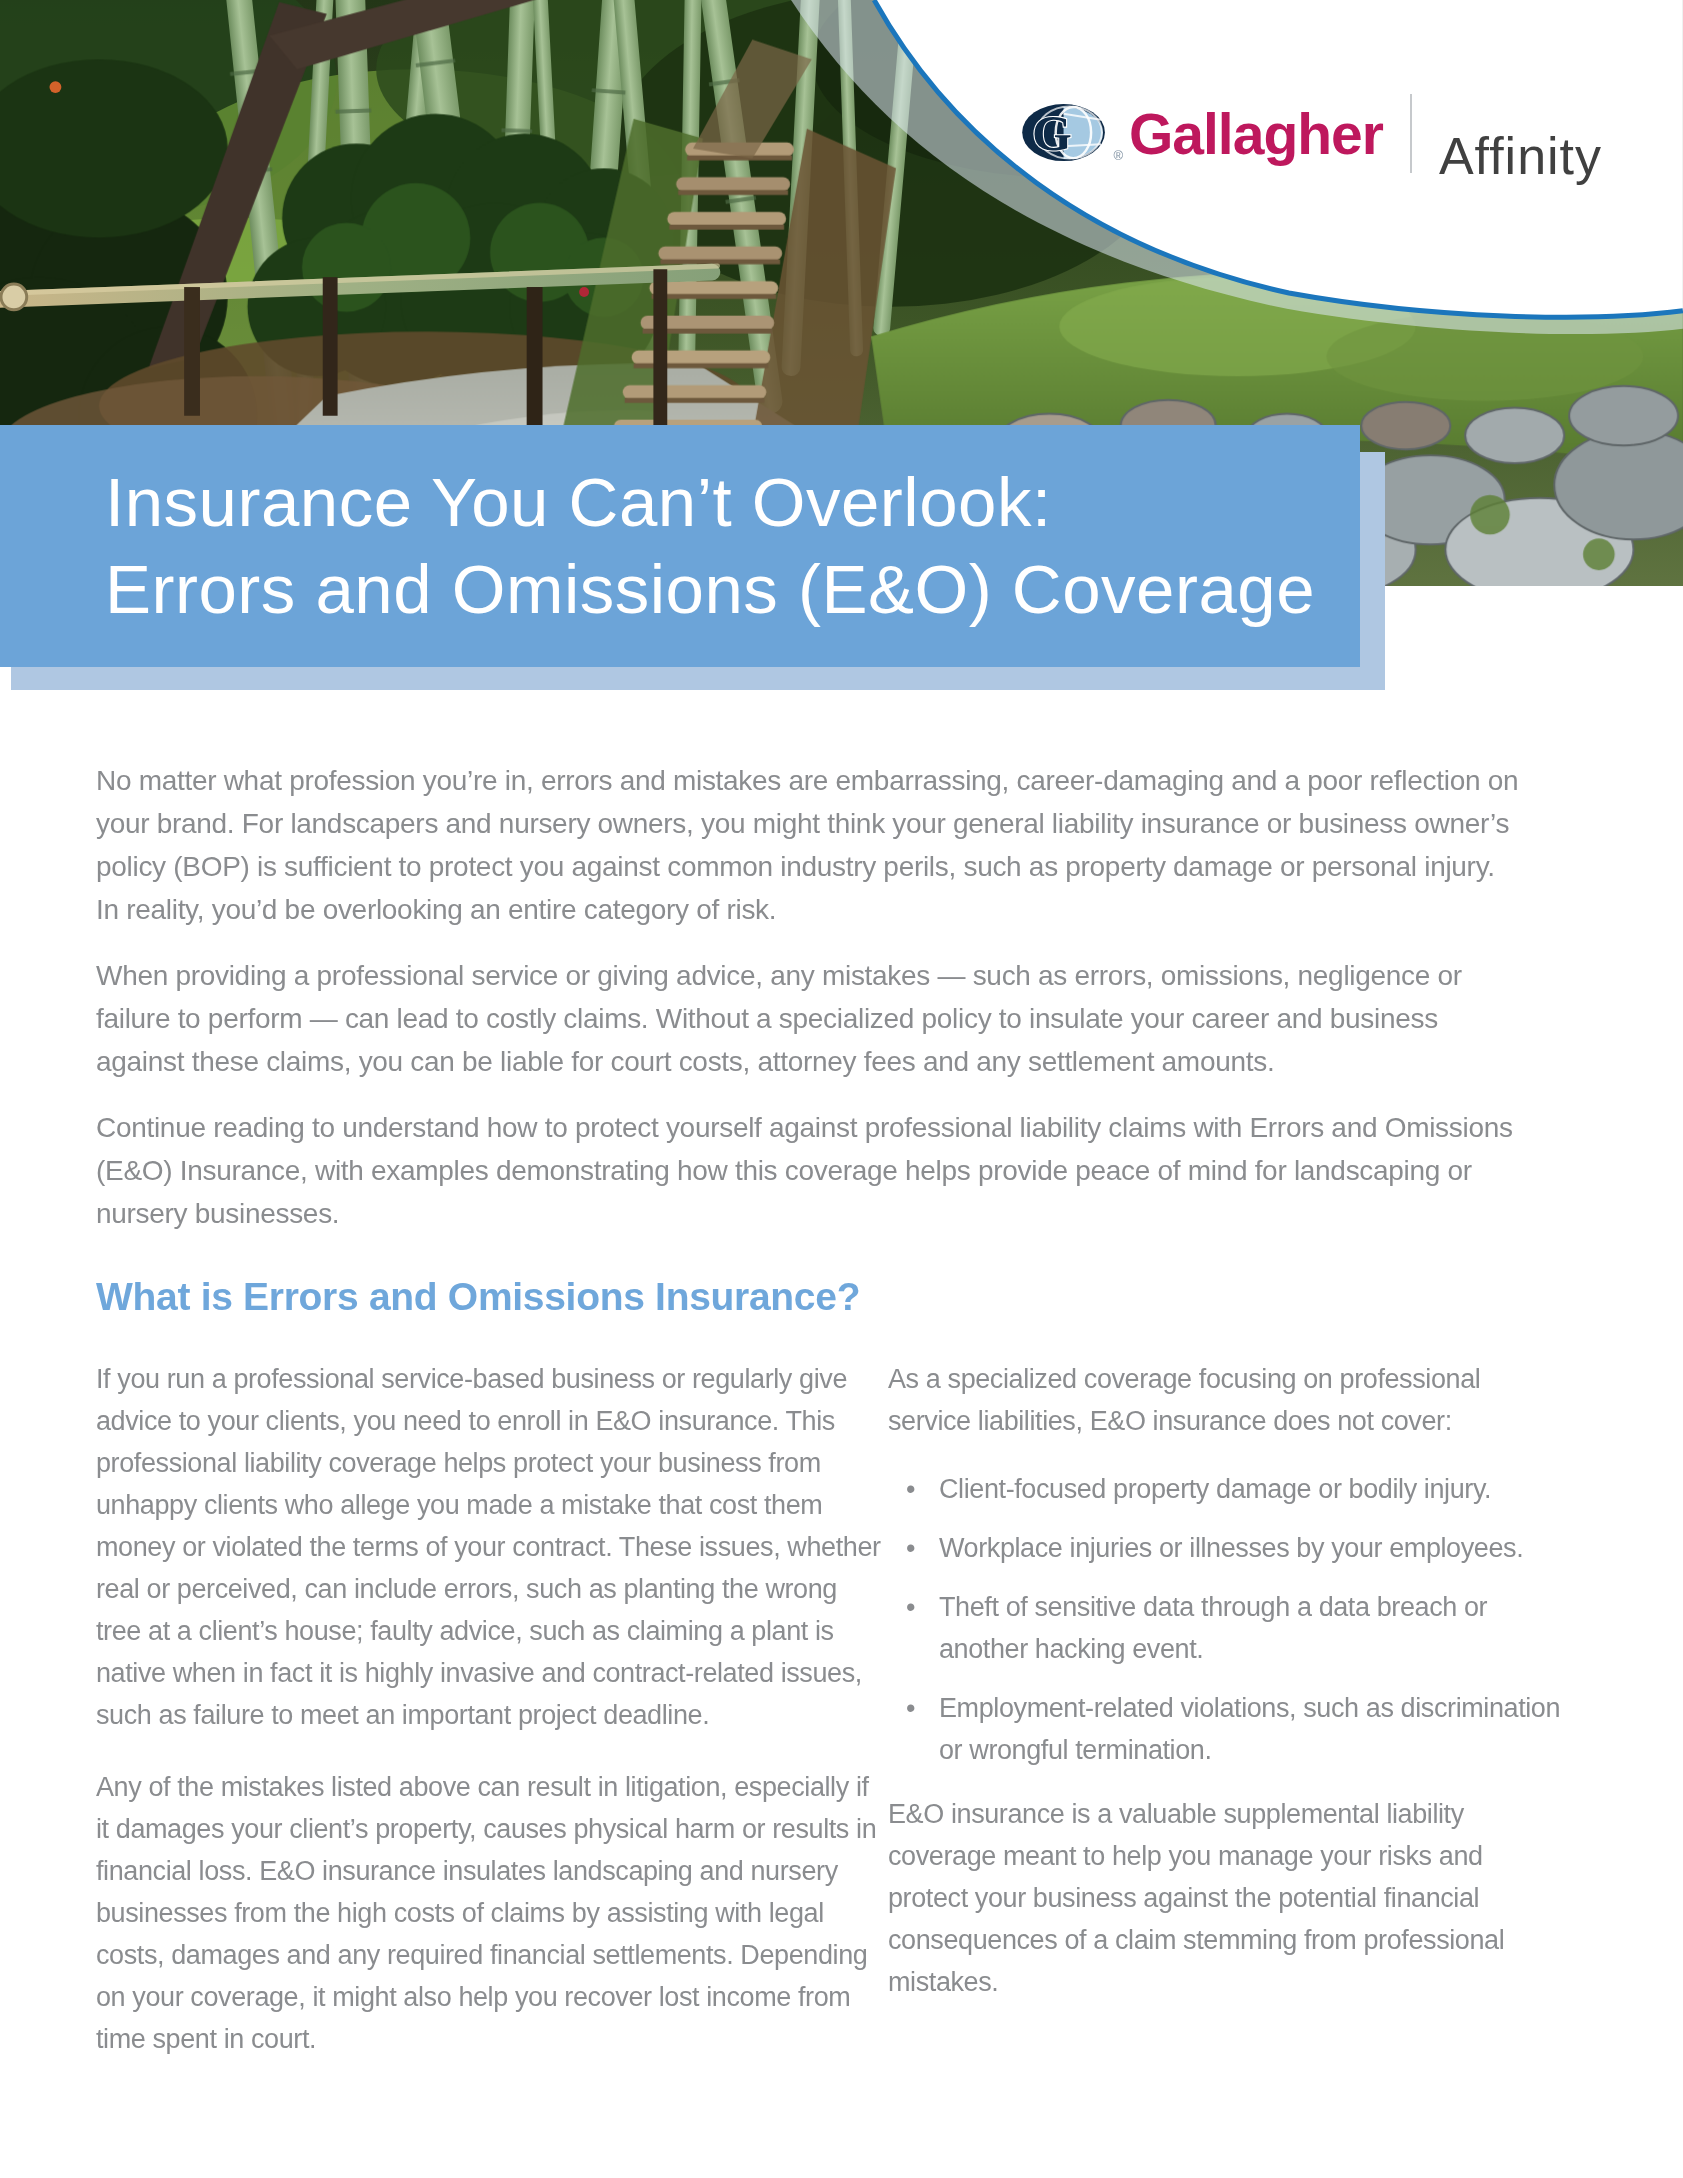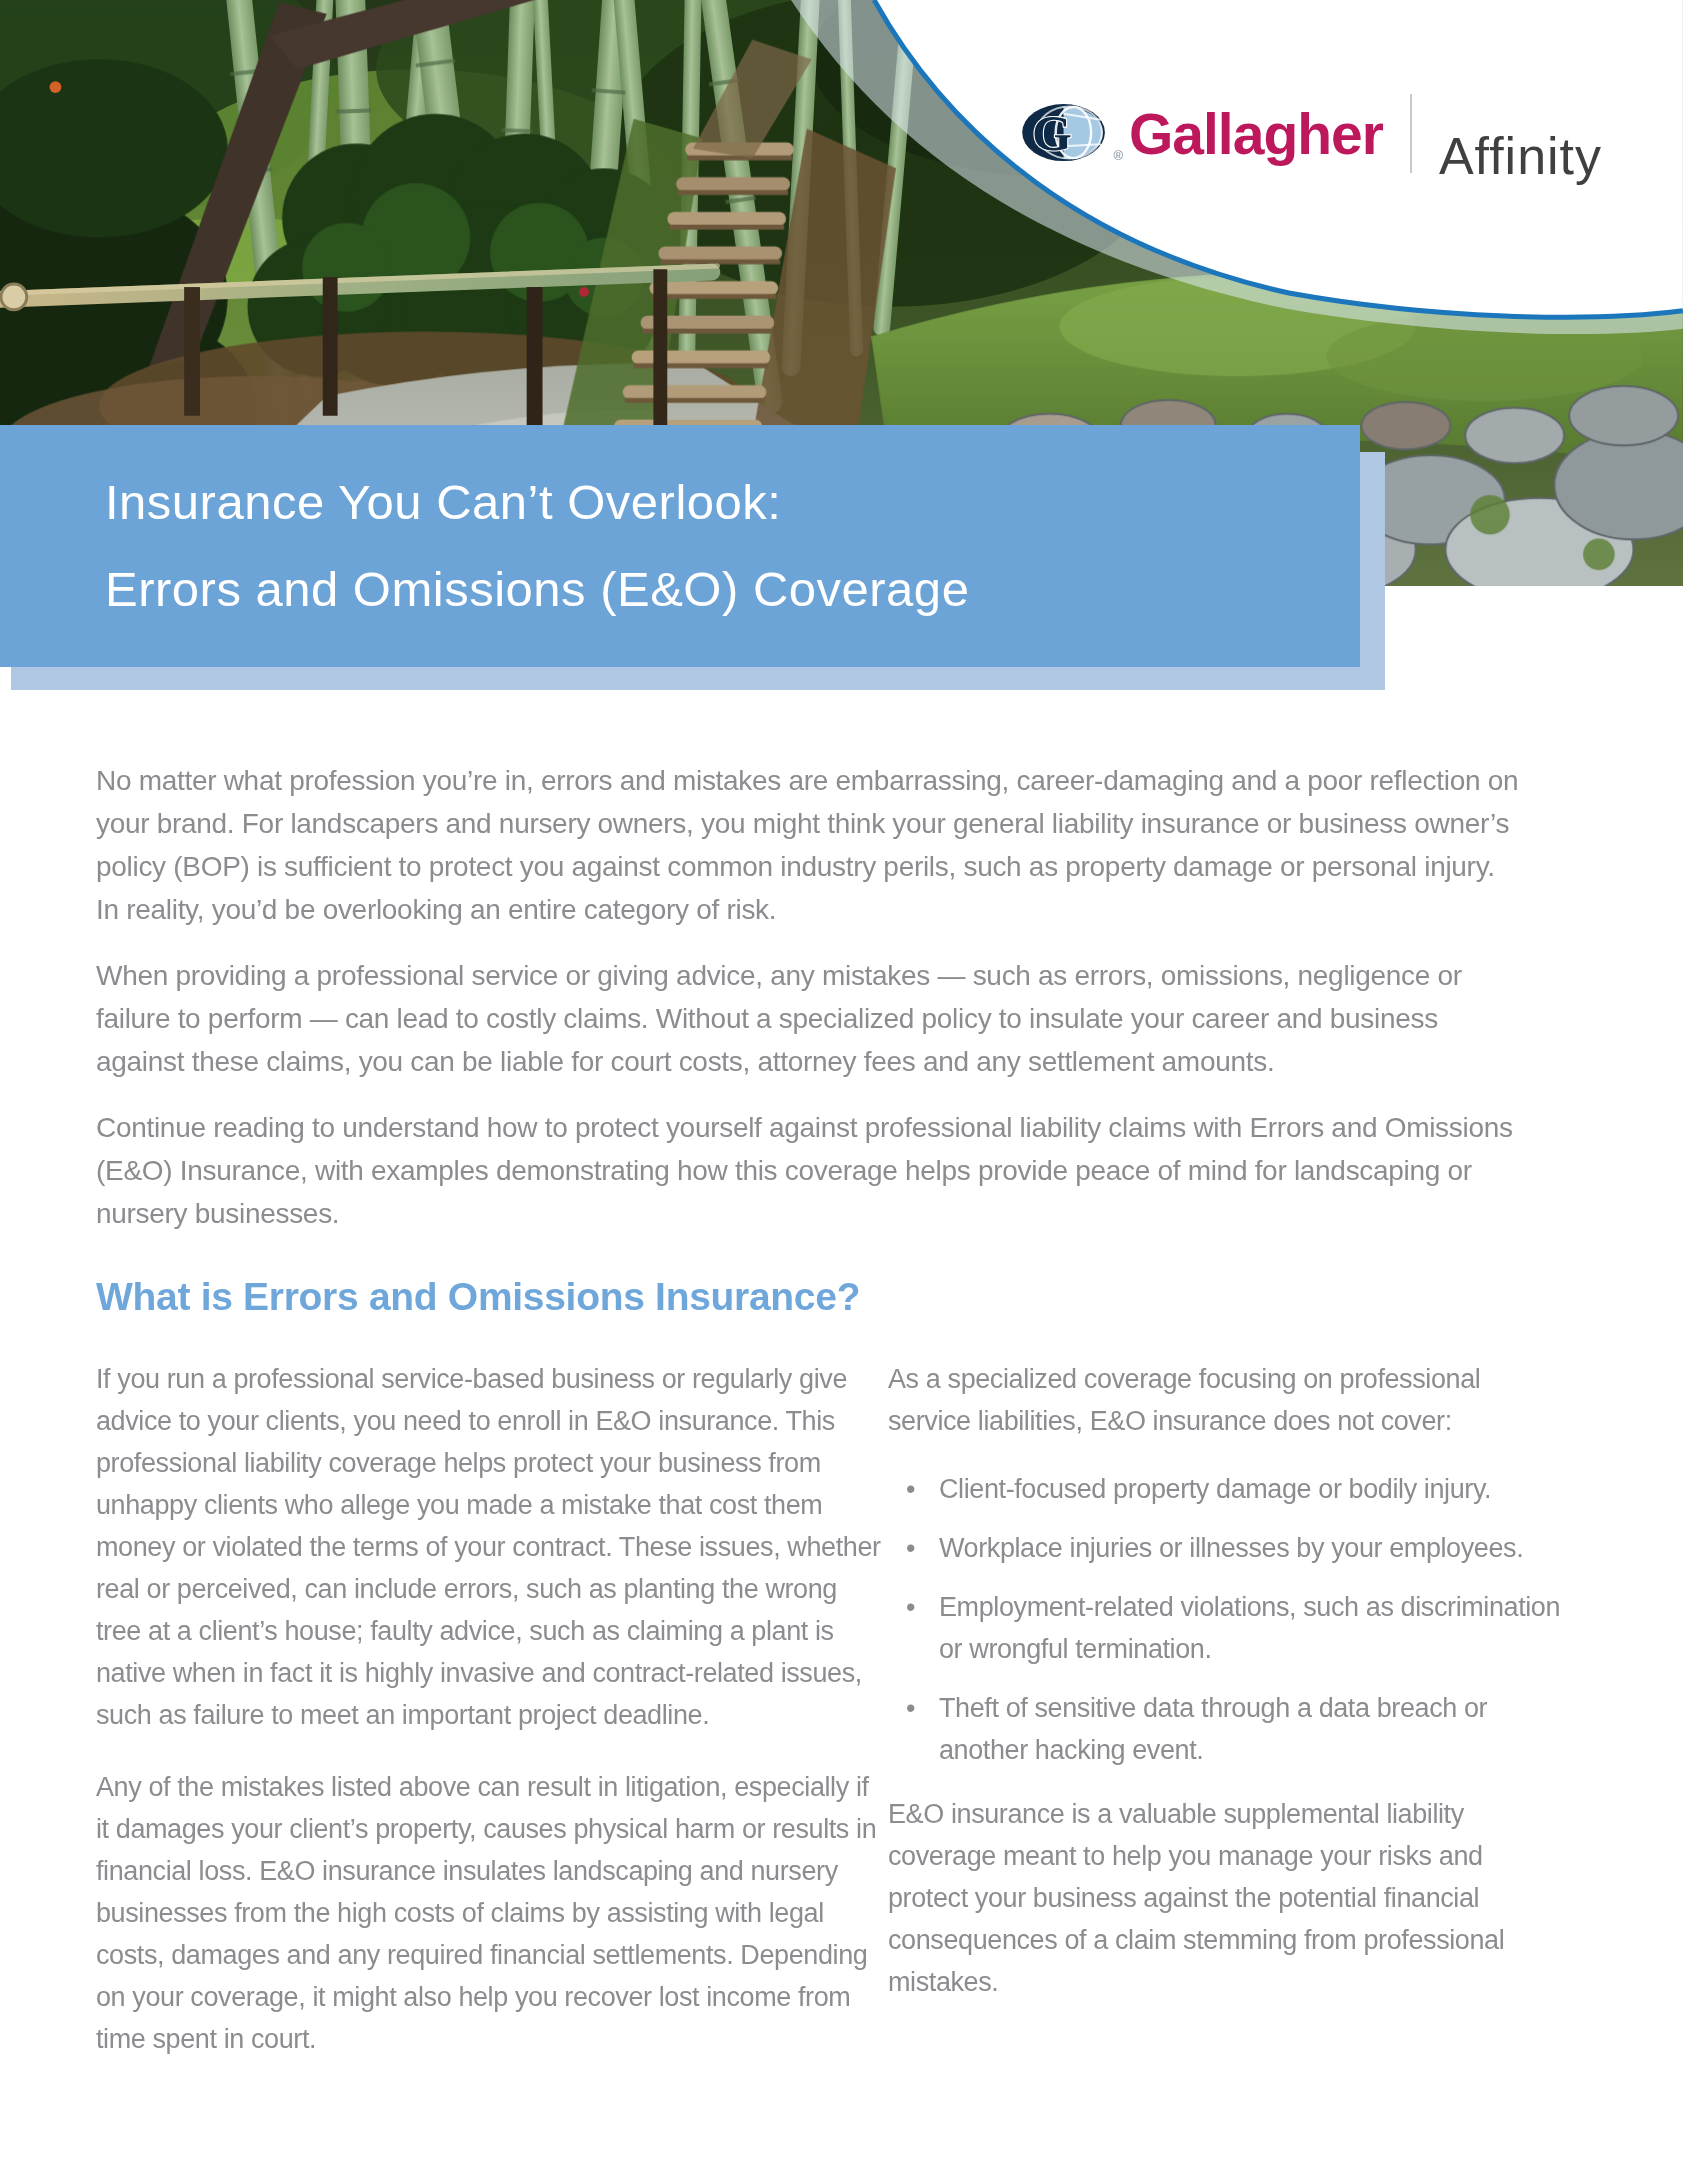--- a/index.html
+++ b/index.html
@@ -19,21 +19,21 @@
   .logo .reg{position:absolute;right:-10px;bottom:2px;font-size:13px;color:#7d8fa0;}
   .logo .wordmark{margin-left:16px;font-size:57px;font-weight:700;color:#be185d;letter-spacing:-1px;}
   .logo .divider{width:2px;height:79px;background:#C6C9CC;margin:0 27px;}
   .logo .affinity{font-family:Liberation Sans, sans-serif;font-size:52px;font-weight:500;
                   color:#404040;letter-spacing:1px;margin-top:45px;}
 
   
   .banner-shadow{position:absolute;left:11px;top:452px;width:1374px;height:238px;background:#AFC7E2;}
   .banner{position:absolute;left:0;top:425px;width:1360px;height:242px;background:#6CA4D8;}
   .banner .title{padding:34px 0 0 105px;color:#ffffff;font-weight:300;
-                 font-size:49px;line-height:87px;letter-spacing:0.5px;}
+                 font-size:69px;line-height:87px;letter-spacing:0.5px;}
 
   
   .intro{position:absolute;left:96px;top:759px;width:1426px;color:#8A8C8F;
          font-size:28px;line-height:43px;letter-spacing:-0.3px;font-weight:400;}
   .intro p{margin:0 0 23px 0;}
 
   .section-heading{position:absolute;left:96px;top:1275px;font-size:39px;font-weight:700;
                    color:#6FA7DB;letter-spacing:-0.3px;}
 
   .columns{position:absolute;left:96px;top:1358px;display:grid;
@@ -268,21 +268,21 @@
   <div class="columns">
     <div class="col-left">
       <p>If you run a professional service-based business or regularly give advice to your clients, you need to enroll in E&amp;O insurance. This professional liability coverage helps protect your business from unhappy clients who allege you made a mistake that cost them money or violated the terms of your contract. These issues, whether real or perceived, can include errors, such as planting the wrong tree at a client’s house; faulty advice, such as claiming a plant is native when in fact it is highly invasive and contract-related issues, such as failure to meet an important project deadline.</p>
       <p>Any of the mistakes listed above can result in litigation, especially if it damages your client’s property, causes physical harm or results in financial loss. E&amp;O insurance insulates landscaping and nursery businesses from the high costs of claims by assisting with legal costs, damages and any required financial settlements. Depending on your coverage, it might also help you recover lost income from time spent in court.</p>
     </div>
     <div class="col-right">
       <p class="lead">As a specialized coverage focusing on professional service liabilities, E&amp;O insurance does not cover:</p>
       <ul>
         <li>Client-focused property damage or bodily injury.</li>
         <li>Workplace injuries or illnesses by your employees.</li>
+        <li>Theft of sensitive data through a data breach or another hacking event.</li>
         <li>Employment-related violations, such as discrimination or wrongful termination.</li>
-        <li>Theft of sensitive data through a data breach or another hacking event.</li>
       </ul>
       <p class="closing">E&amp;O insurance is a valuable supplemental liability coverage meant to help you manage your risks and protect your business against the potential financial consequences of a claim stemming from professional mistakes.</p>
     </div>
   </div>
 
 </div>
 
 
 </body></html>

